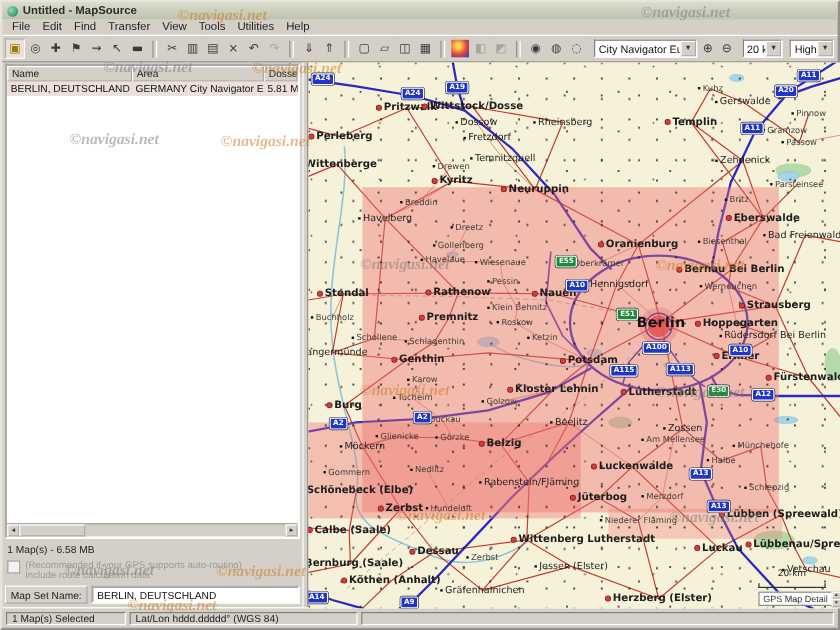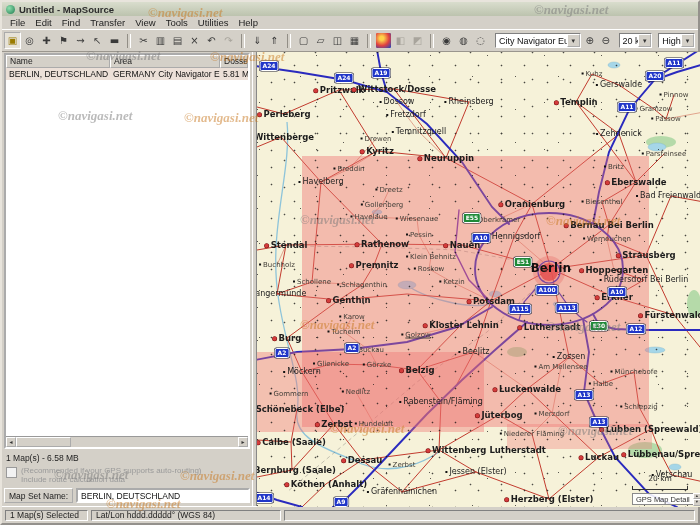--- a/index.html
+++ b/index.html
@@ -109,21 +109,21 @@
   .spin i{font-style:normal;font-size:4.5px;line-height:4.5px;padding:0 2px;background:#d4d0c8;border:1px outset #fff}
   .hscroll{height:12px;background:#cfccc4;border-top:1px solid #8a8a8a;display:flex;flex:none}
   .hscroll .sb-btn{width:12px;font-size:7px;line-height:9px}
   .hscroll .sb-thumb{width:90px}
 
   
   .statusbar{height:14px;flex:none;background:#d4d0c8;border-top:1px solid #fff;display:flex;align-items:center;
              gap:3px;padding:1px 3px}
   .scell{height:11px;box-sizing:border-box;border:1px solid;border-color:#808080 #fff #fff #808080;
          font-size:8.5px;color:#222;display:flex;align-items:center;padding:0 4px;white-space:nowrap;overflow:hidden}
-  .s1{width:83px;flex:none}.s2{width:190px;flex:none}.s3{flex:1}
+  .s1{width:100px;flex:none}.s2{width:190px;flex:none}.s3{flex:1}
 
   
   #watermarks{position:absolute;left:0;top:0;width:700px;height:525px;pointer-events:none;z-index:40}
   .wm{position:absolute;font-family:"Liberation Serif",serif;font-style:italic;font-weight:bold;
       font-size:13px;opacity:.5;white-space:nowrap}
   .wm.orange{color:#c87820}
   .wm.gray{color:#787878}
 </style>
 </head>
 <body>
@@ -412,21 +412,21 @@
             <div class="city s" style="left: 174px; top: 205px;">Klein Behnitz</div>
             <div class="city s" style="left: 172px; top: 217px;">Roskow</div>
             <div class="city s" style="left: 195px; top: 230px;">Ketzin</div>
             <div class="city B" style="left: 294px; top: 217px;">Berlin</div>
             <div class="city b" style="left: 357px; top: 218px;">Hoppegarten</div>
             <div class="city" style="left: 387px; top: 228px;">Rüdersdorf Bei Berlin</div>
             <div class="city b" style="left: 357px; top: 245px;">Erkner</div>
             <div class="city b" style="left: 417px; top: 263px;">Fürstenwalde</div>
             <div class="city b" style="left: 234px; top: 249px;">Potsdam</div>
             <div class="city b" style="left: 204px; top: 273px;">Kloster Lehnin</div>
-            <div class="city s" style="left: 159px; top: 283px; text-decoration: underline;">Golzow</div>
+            <div class="city s" style="left: 159px; top: 283px;">Golzow</div>
             <div class="city b" style="left: 29px; top: 193px;">Stendal</div>
             <div class="city b" style="left: 125px; top: 192px;">Rathenow</div>
             <div class="city b" style="left: 117px; top: 213px;">Premnitz</div>
             <div class="city s" style="left: 20px; top: 213px;">Buchholz</div>
             <div class="city s" style="left: 55px; top: 230px;">Schollene</div>
             <div class="city s" style="left: 105px; top: 233px;">Schlagenthin</div>
             <div class="city" style="left: 20px; top: 242px;">Tangermünde</div>
             <div class="city b" style="left: 82px; top: 248px; padding-left: 19px;">Genthin</div>
             <div class="city s" style="left: 95px; top: 265px;">Karow</div>
             <div class="city s" style="left: 87px; top: 280px;">Tucheim</div>

